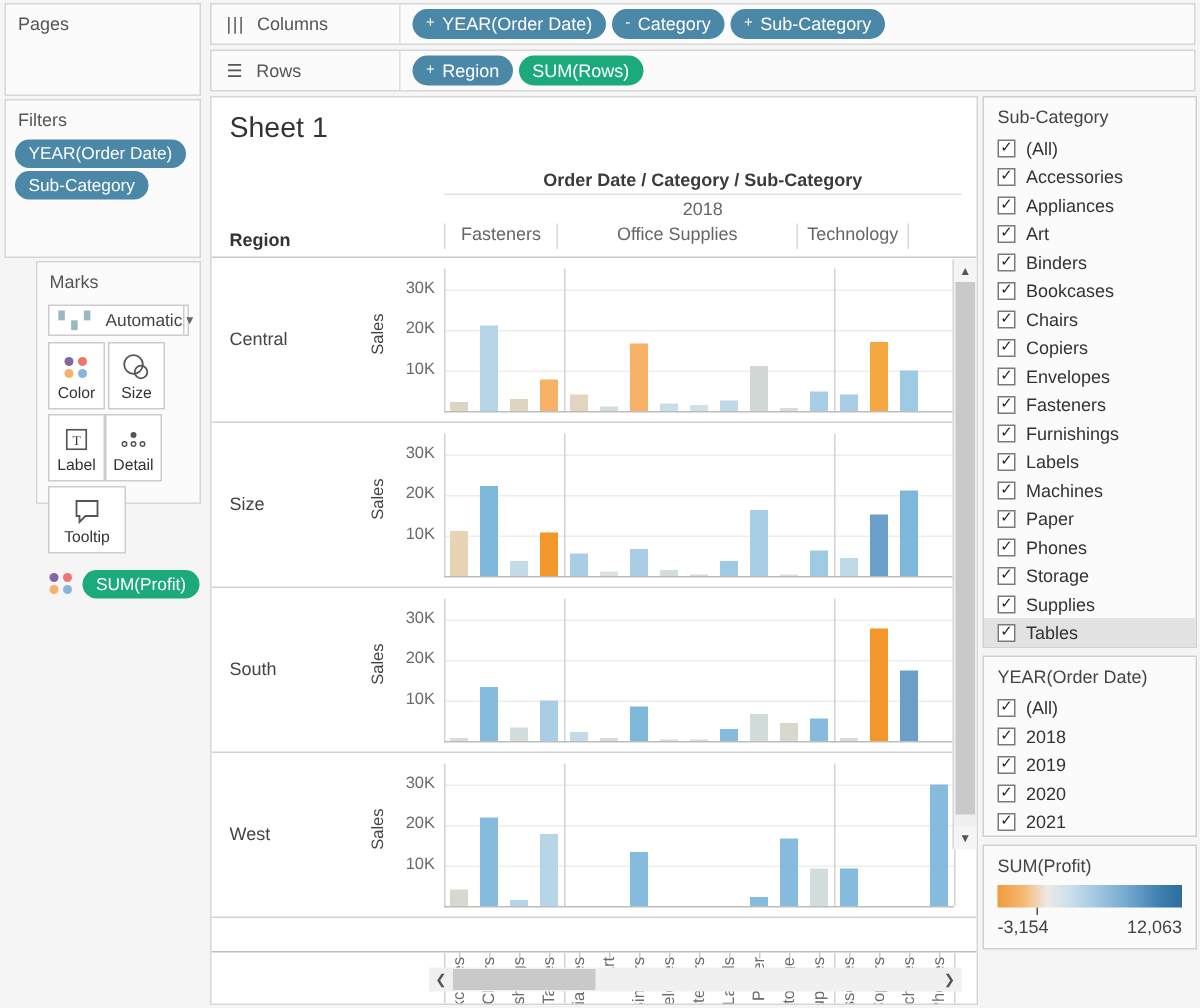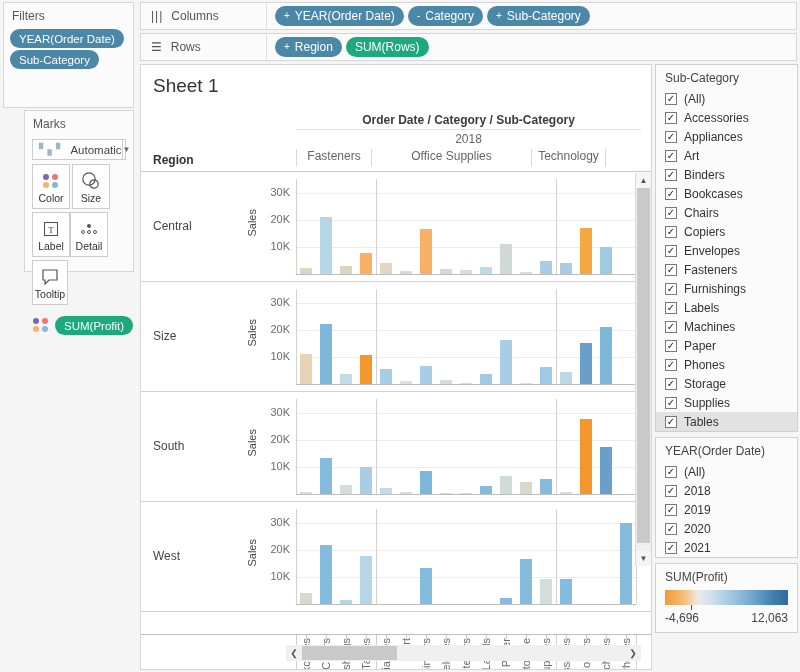--- a/index.html
+++ b/index.html
@@ -259,20 +259,23 @@
     font-size: 12px; color:#444;
   }
 </style>
 </head>
 <body>
 
 <div id="app">
 
   <div id="left-col">
 
+    <div class="card" id="pages-card">
+      <div class="card-title">Pages</div>
+    </div>
 
     <div class="card" id="filters-card">
       <div class="card-title">Filters</div>
       <div class="pill pill-blue">
         <span>YEAR(Order Date)</span>
       </div>
       <div class="pill pill-blue">
         <span>Sub-Category</span>
       </div>
     </div>
@@ -322,21 +325,21 @@
                 <span class="top"></span>
                 <span class="row">
                   <i></i>
                   <i></i>
                   <i></i>
                 </span>
               </span>
           </span>
           <span class="mb-label">Detail</span>
         </div>
-        <div class="mark-btn" style="width:36px">
+        <div class="mark-btn" style="width:52px">
           <span class="mb-glyph">
             <svg width="20" height="18" viewBox="0 0 20 18">
                 <path d="M3 2 H17 V12 H9 L5 16 V12 H3 Z" fill="none" stroke="#555" stroke-width="1.2"></path>
               </svg>
           </span>
           <span class="mb-label">Tooltip</span>
         </div>
       </div>
 
       <div class="marks-pill-row">
@@ -698,19 +701,19 @@
         </div>
     </div>
 
     <div class="rcard" id="legend-card">
       <div class="rcard-title">SUM(Profit)</div>
       <div id="legend-grad"></div>
       <div id="legend-tickmark">
           <i></i>
         </div>
       <div id="legend-vals">
-        <span>-4,696</span>
+        <span>-3,154</span>
         <span>12,063</span>
       </div>
     </div>
   </div>
 
 </div>
 
 </body></html>

